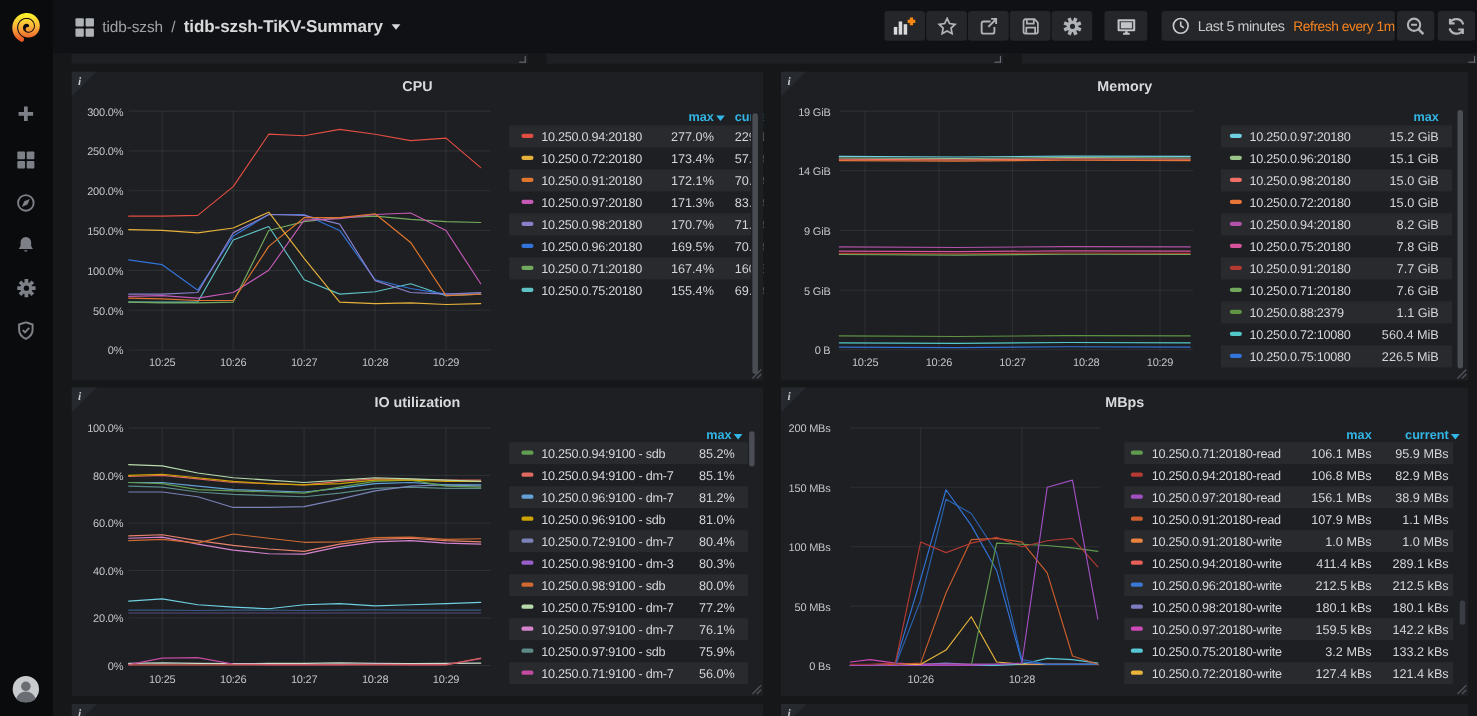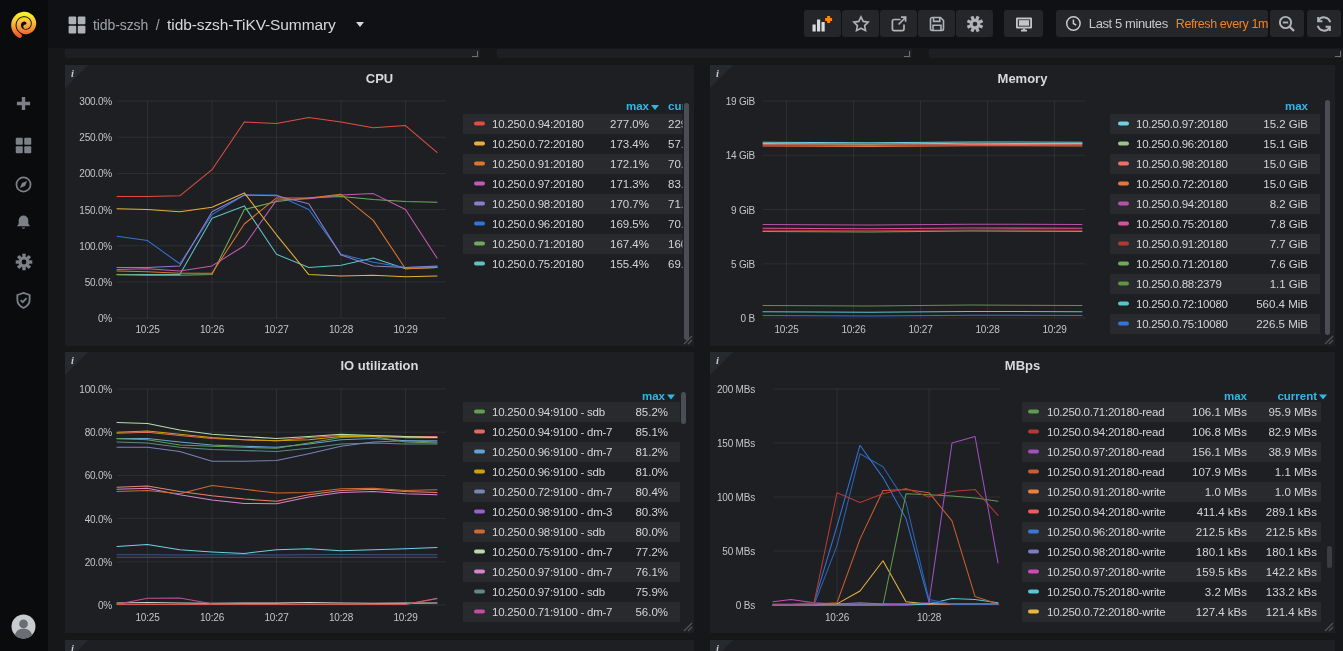--- a/index.html
+++ b/index.html
@@ -14,21 +14,21 @@
 </style></head>
 <body>
 <div id="page">
 <div id="navbar">
       <svg style="position:absolute;left:20px;top:16px" width="18" height="18" viewBox="0 0 18 18" xmlns="http://www.w3.org/2000/svg">
         <rect x="0.6" y="0.6" width="7.6" height="7.6" rx="1" fill="#aeb2b6"></rect>
         <rect x="0.6" y="9.8" width="7.6" height="7.6" rx="1" fill="#aeb2b6"></rect>
         <rect x="9.8" y="0.6" width="7.6" height="7.6" rx="1" fill="#aeb2b6"></rect>
         <rect x="9.8" y="9.8" width="7.6" height="7.6" rx="1" fill="#aeb2b6"></rect>
       </svg>
-      <div style="position:absolute;left:45px;top:16px;font-size:14px;letter-spacing:-0.1px;color:#9fa3a8;white-space:nowrap">tidb-szsh&nbsp; /&nbsp; <span style="color:#d8d9da;font-size:15.5px;font-weight:400;letter-spacing:-0.1px">tidb-szsh-TiKV-Summary</span></div>
+      <div style="position:absolute;left:45px;top:16px;font-size:14px;letter-spacing:-0.1px;color:#9fa3a8;white-space:nowrap">tidb-szsh&nbsp; /&nbsp; <span style="color:#d8d9da;font-size:15.5px;font-weight:700;letter-spacing:-0.1px">tidb-szsh-TiKV-Summary</span></div>
       <div style="position:absolute;left:308px;top:22px;width:0;height:0;border-left:4.5px solid transparent;border-right:4.5px solid transparent;border-top:5px solid #d8d9da"></div>
       <div class="nbtn" style="left:756px;width:37px">
         <svg width="21" height="18" viewBox="0 0 21 18" xmlns="http://www.w3.org/2000/svg">
           <rect x="0.5" y="9.5" width="3.2" height="7" fill="#d9dadb"></rect>
           <rect x="5" y="4.5" width="3.2" height="12" fill="#d9dadb"></rect>
           <rect x="9.5" y="7" width="3.2" height="9.5" fill="#d9dadb"></rect>
           <path d="M16.6 1 v7 M13.1 4.5 h7" stroke="#f68712" stroke-width="3"></path>
         </svg>
       </div>
       <div class="nbtn" style="left:794px;width:37px">

